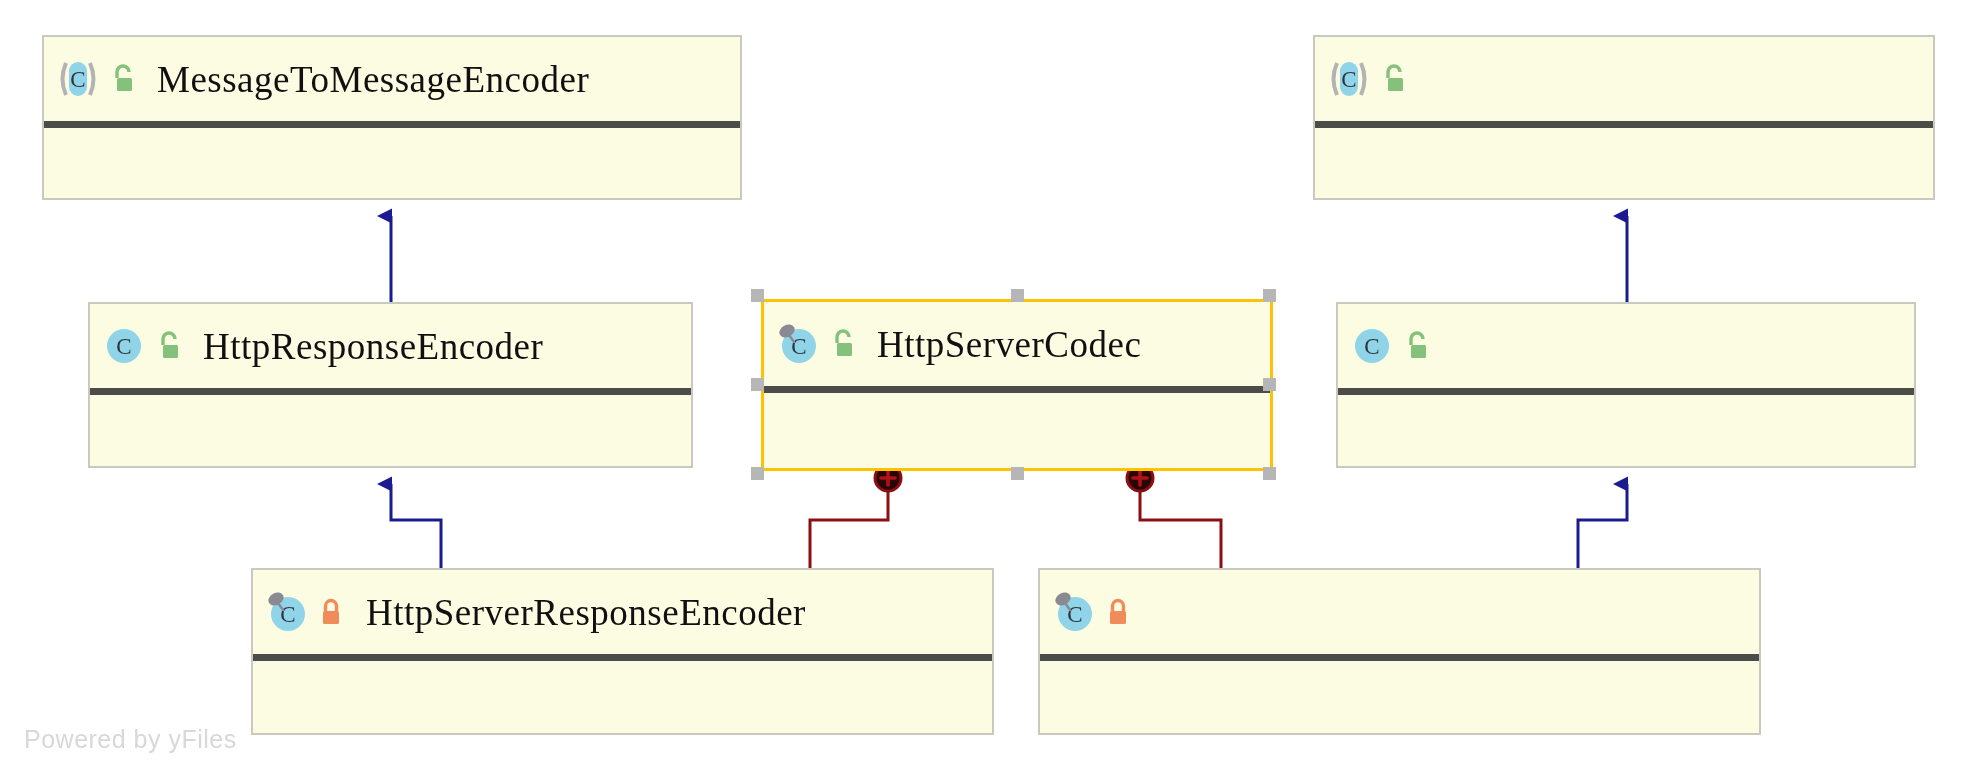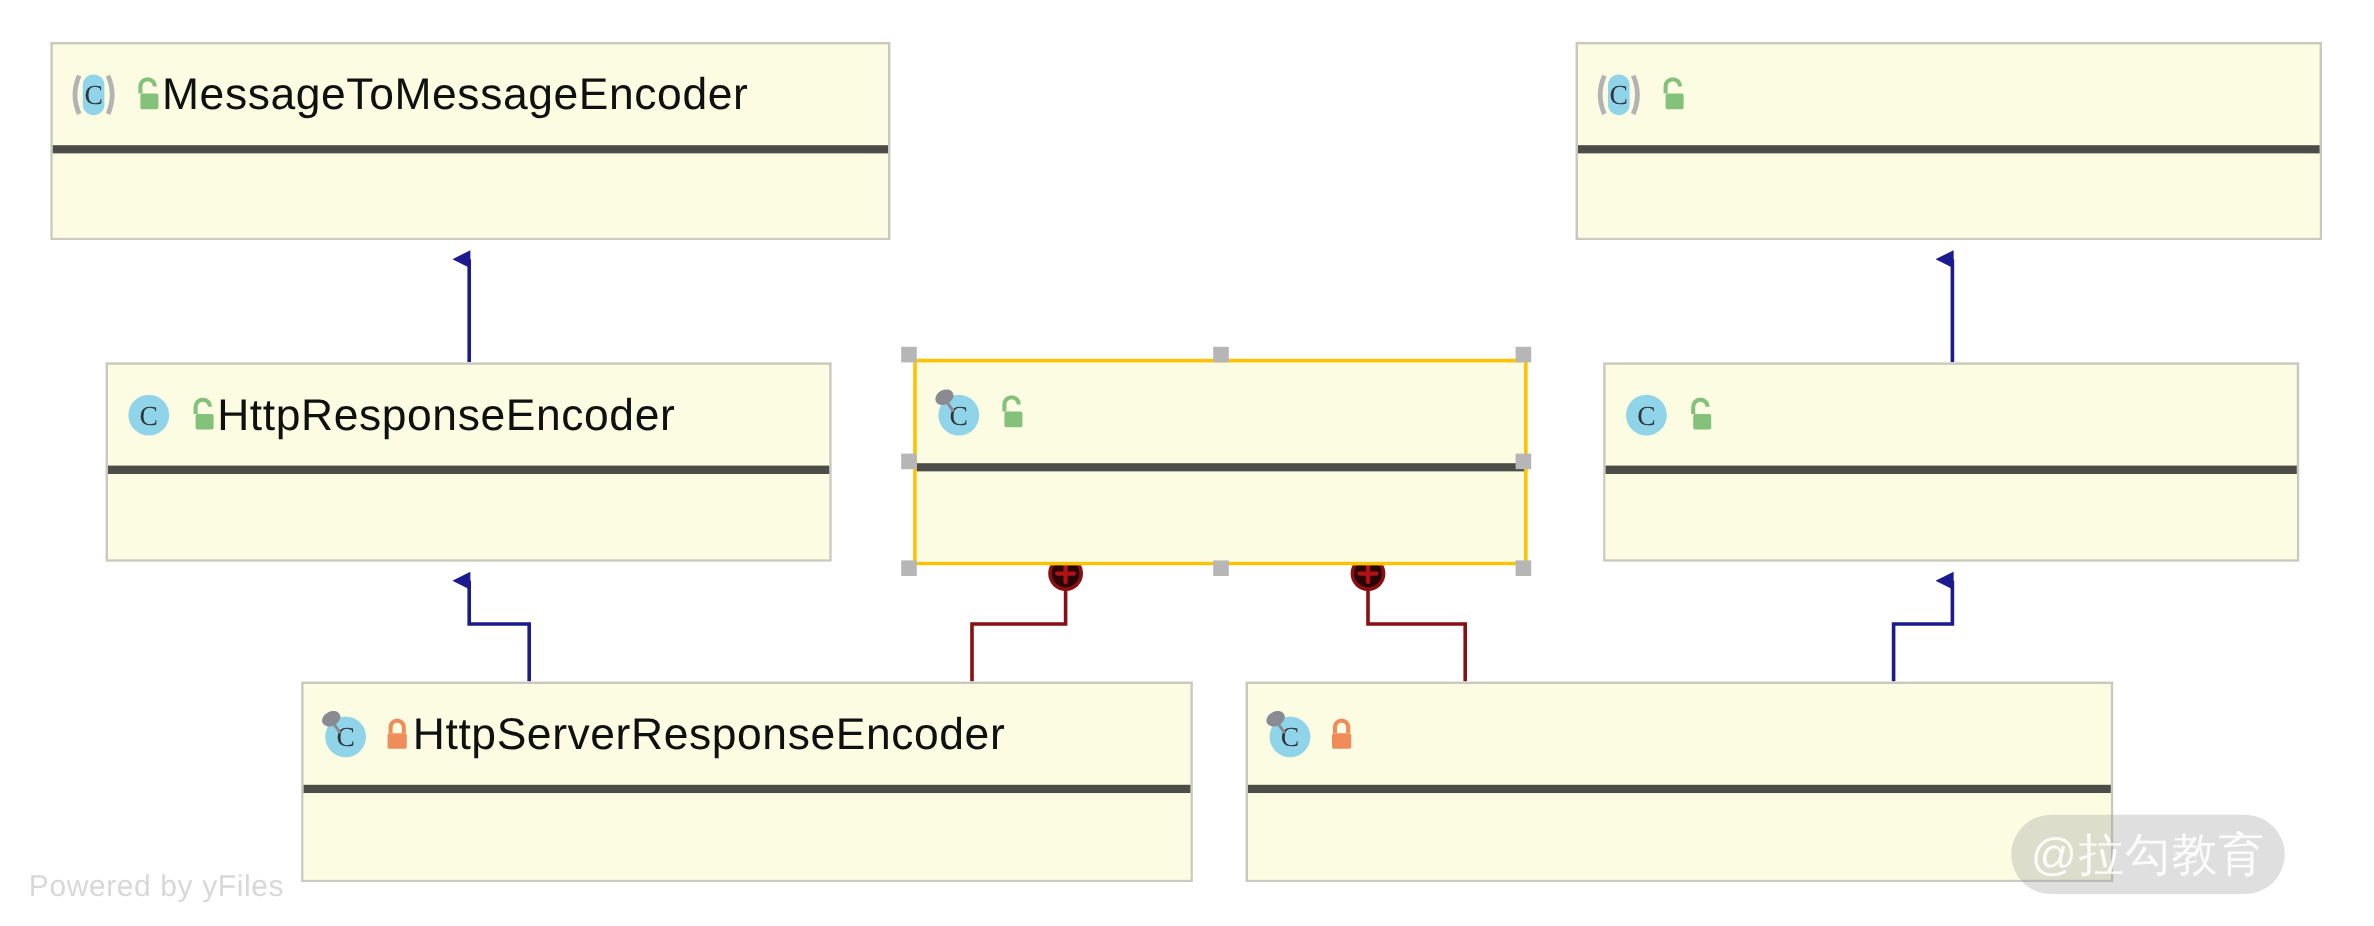--- a/index.html
+++ b/index.html
@@ -51,25 +51,26 @@
   .uml-divider {
     flex: 0 0 auto;
     height: 7px;
     background: #4c4c48;
   }
   .uml-body {
     flex: 1 1 auto;
     background: #fcfce2;
   }
   .uml-title {
-    font-family: Liberation Sans, sans-serif;
+    font-family: Liberation Serif, serif;
     font-size: 37px;
     color: #101010;
     letter-spacing: 0.5px;
     white-space: nowrap;
+    margin-left: 22px;
   }
 
   
   .icon-class {
     position: relative;
     width: 44px;
     height: 44px;
     flex: 0 0 auto;
   }
   .icon-lock {
@@ -232,20 +233,21 @@
           <ellipse cx="11" cy="9" rx="8" ry="6" fill="#8a8a92" transform="rotate(-28 11 9)"></ellipse>
           <path d="M 13 13 L 18 20" stroke="#8a8a92" stroke-width="2.4" stroke-linecap="round"></path>
         </svg>
       </span>
       <span class="icon-lock">
         <svg viewBox="0 0 26 30" width="26" height="30">
           <path d="M 8 14 V 8 a 6 6 0 0 1 12 0" fill="none" stroke="#84c17a" stroke-width="3.4"></path>
           <rect x="8" y="14" width="15" height="13" rx="1.5" fill="#84c17a"></rect>
         </svg>
       </span>
+      <span class="uml-title">HttpServerCodec</span>
     </div>
     <div class="uml-divider"></div>
     <div class="uml-body"></div>
   </div>
 
   <div class="uml-node" style="left:1336px; top:302px; width:580px; height:166px;">
     <div class="uml-header">
       <span class="icon-class">
         <svg viewBox="0 0 44 44" width="44" height="44">
           <circle cx="22" cy="22" r="17" fill="#8fd4e8"></circle>
@@ -309,15 +311,14 @@
   <div class="handle" style="left:751px;  top:289px;"></div>
   <div class="handle" style="left:1011px; top:289px;"></div>
   <div class="handle" style="left:1263px; top:289px;"></div>
   <div class="handle" style="left:751px;  top:378px;"></div>
   <div class="handle" style="left:1263px; top:378px;"></div>
   <div class="handle" style="left:751px;  top:467px;"></div>
   <div class="handle" style="left:1011px; top:467px;"></div>
   <div class="handle" style="left:1263px; top:467px;"></div>
 
   <div id="yfiles-watermark">Powered by yFiles</div>
-  <div id="brand-watermark">@拉勾教育</div>
 
 </div>
 
 </body></html>

